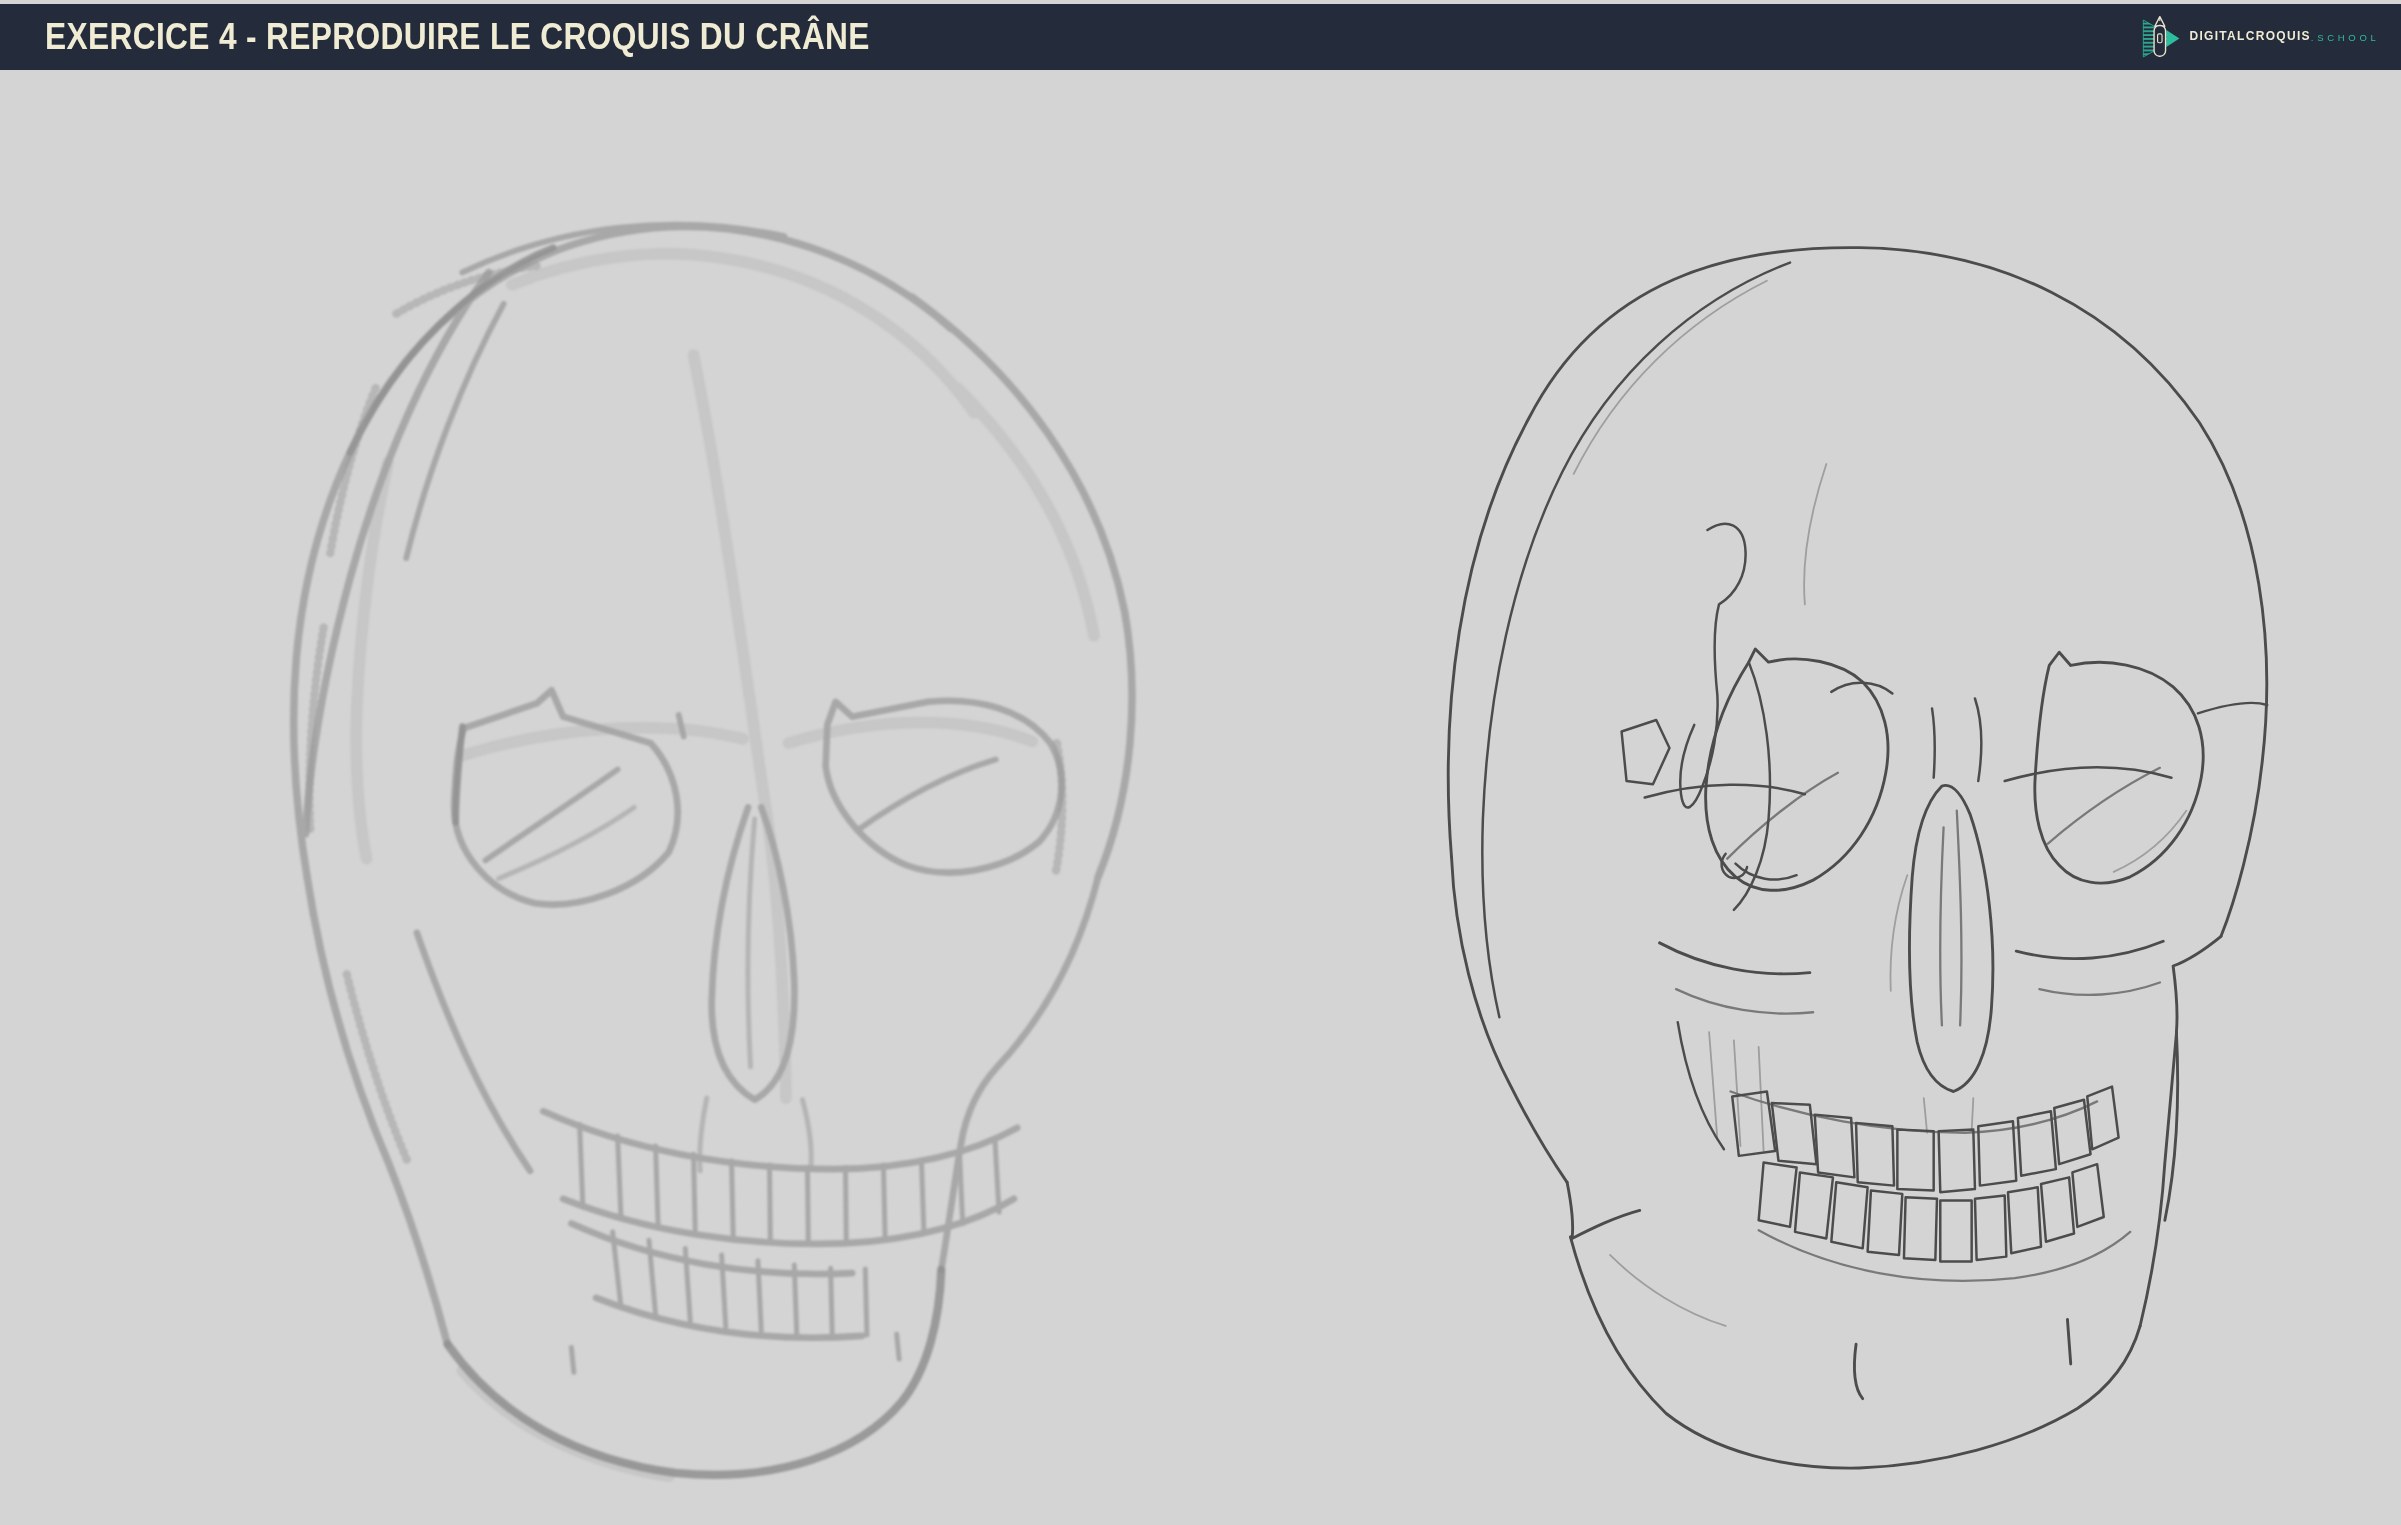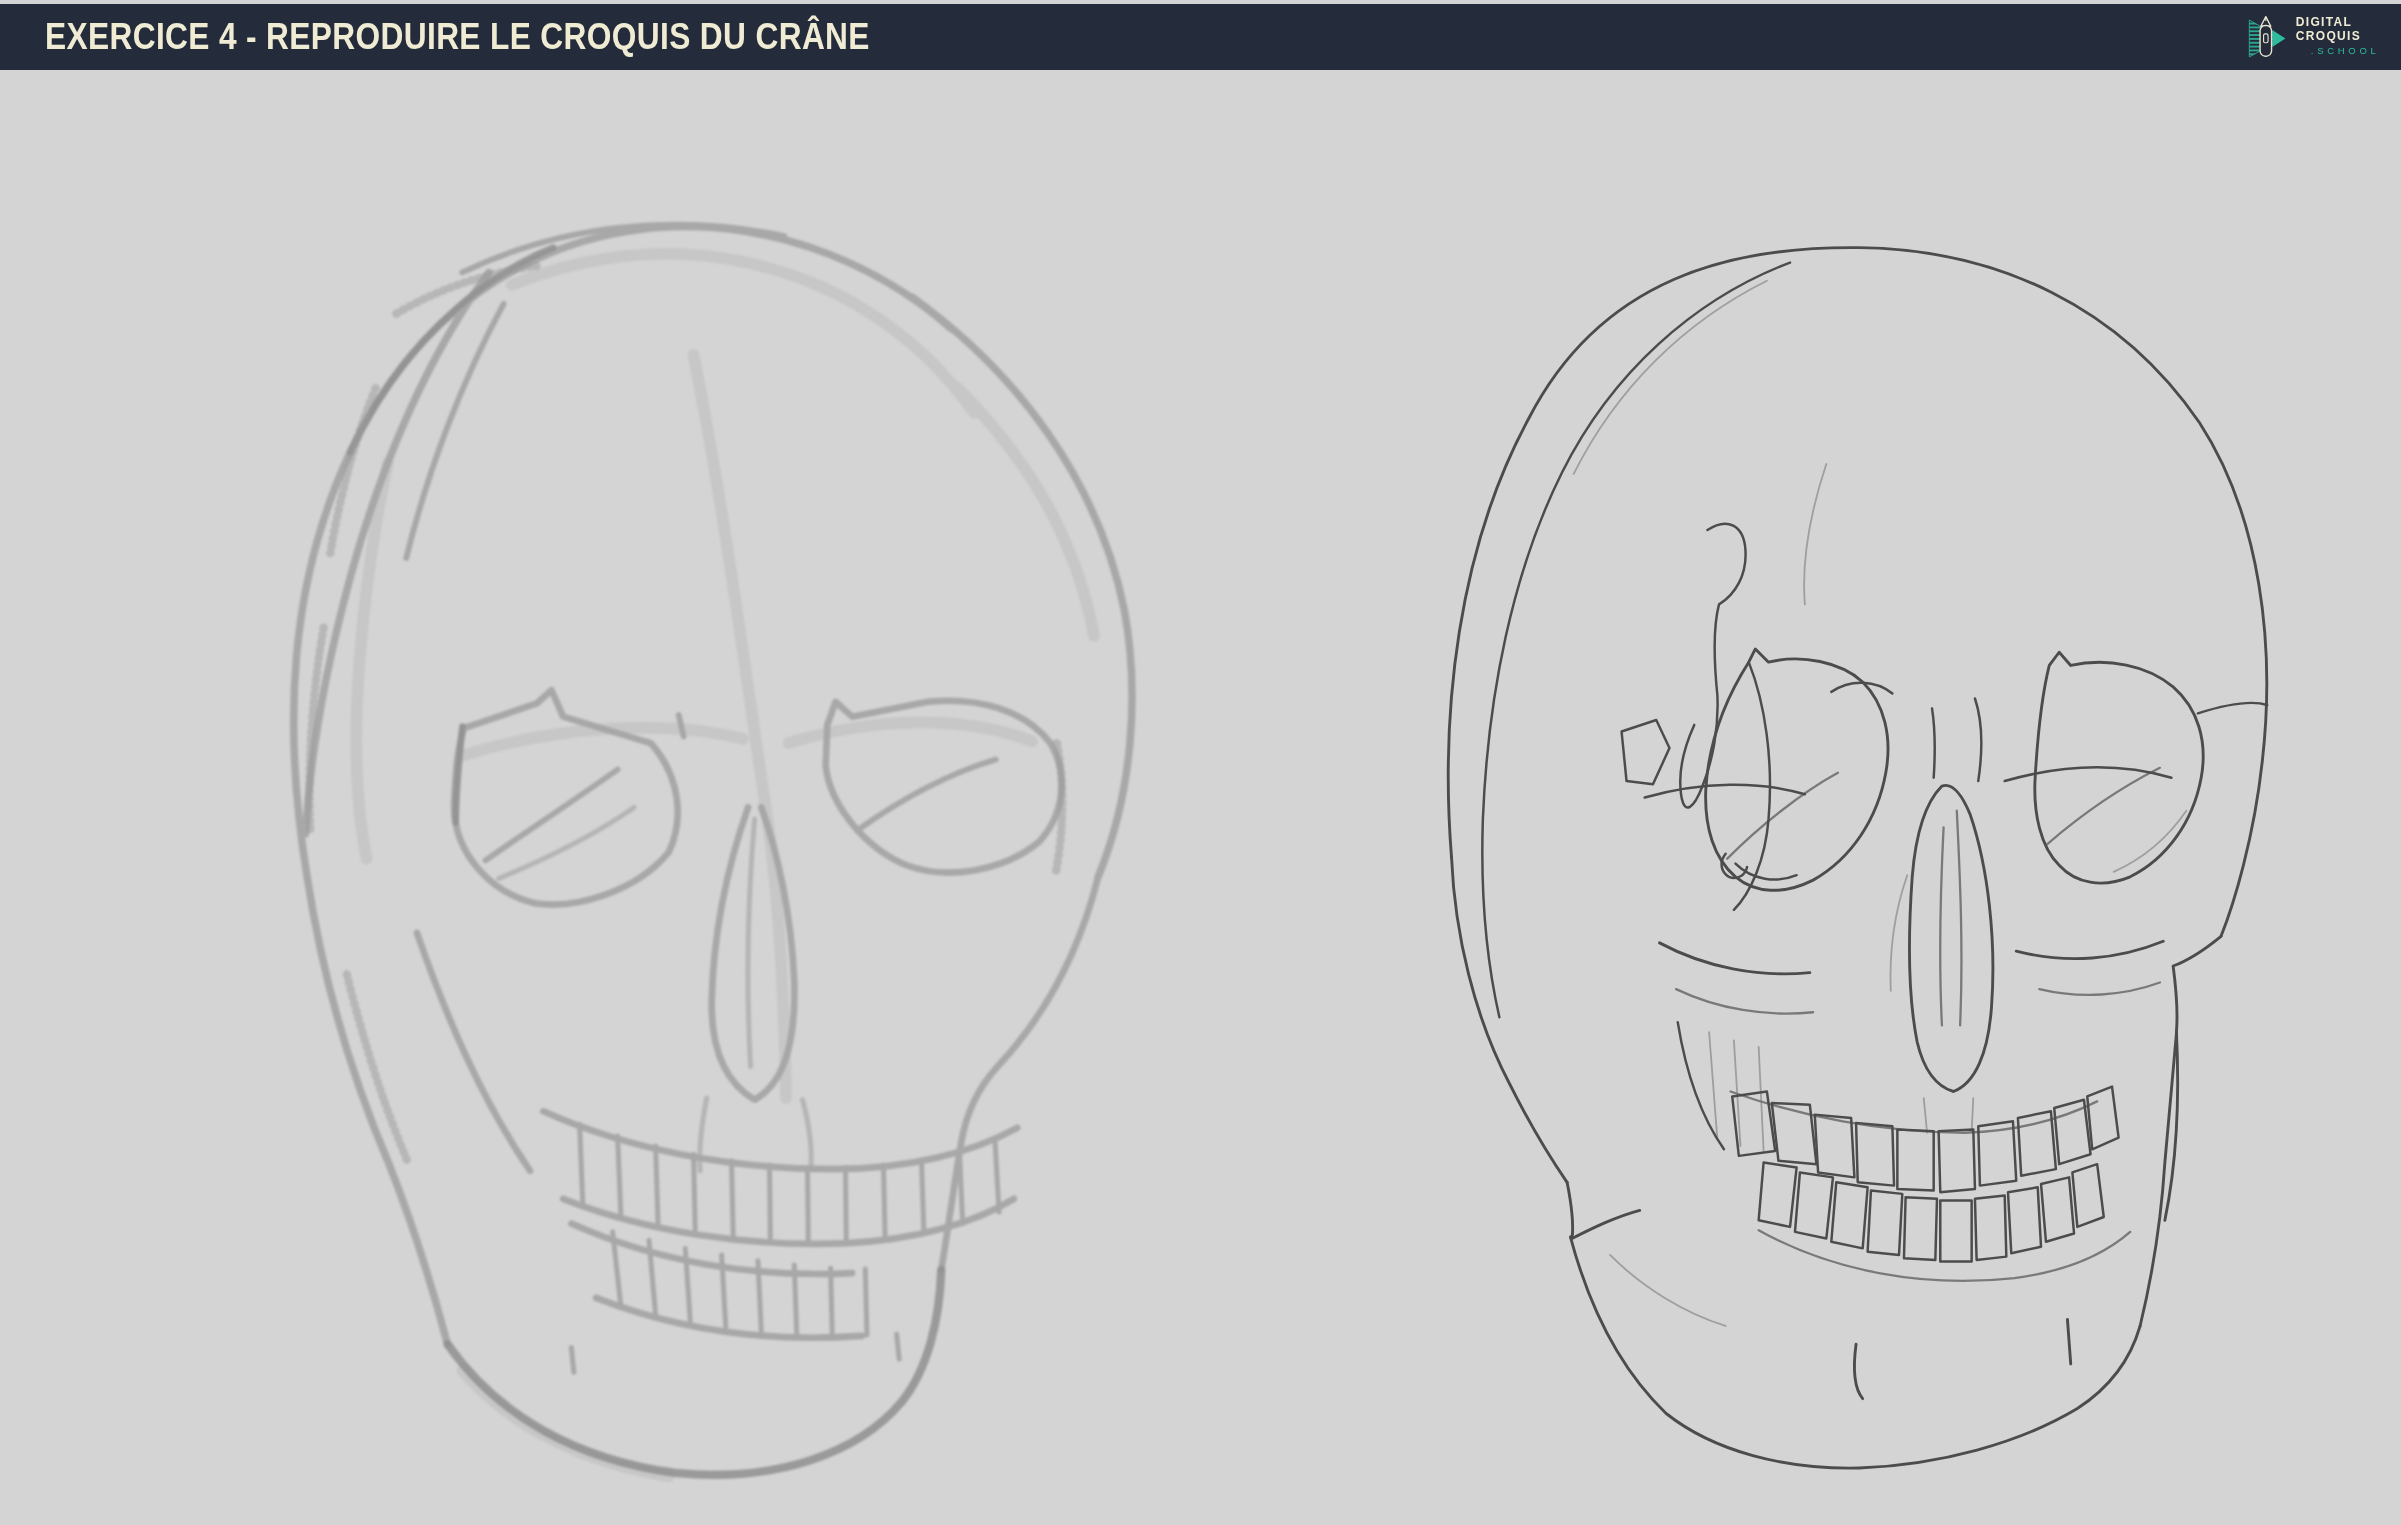--- a/index.html
+++ b/index.html
@@ -27,28 +27,28 @@
   .title{
     color:var(--title-text);
     font-size:36px;font-weight:700;
     letter-spacing:0.4px;
     white-space:nowrap;
     transform:scaleX(0.88);
     transform-origin:left center;
   }
   .logo{display:flex;align-items:center;gap:5.8px;}
   .logo-icon{width:43px;height:48px;flex:0 0 auto;}
-  .logo-text{display:flex;flex-direction:column;line-height:13.2px;}
+  .logo-text{display:flex;flex-direction:row;line-height:13.2px;text-align:right;}
   .brand-main{
     color:var(--title-text);font-size:12px;font-weight:700;
     letter-spacing:1.3px;
   }
   .brand-school{
     color:var(--brand-teal);font-size:9.5px;font-weight:400;
-    letter-spacing:3.7px;margin-top:1.7px;margin-left:15px;
+    letter-spacing:3.7px;margin-top:1.7px;
   }
   .canvas{
     position:absolute;top:66px;left:0;width:2401px;height:1459px;
     background:var(--canvas-bg);
   }
   .sketch{position:absolute;top:0;left:0;}
   .soft{filter:blur(1.2px);}
 </style>
 </head>
 <body>

